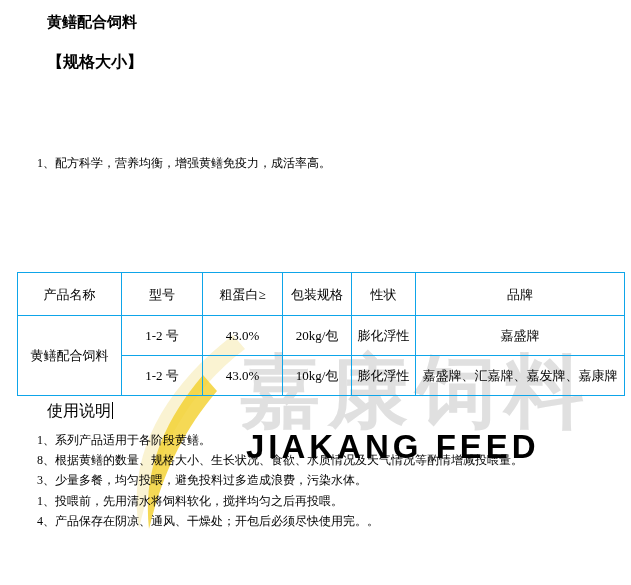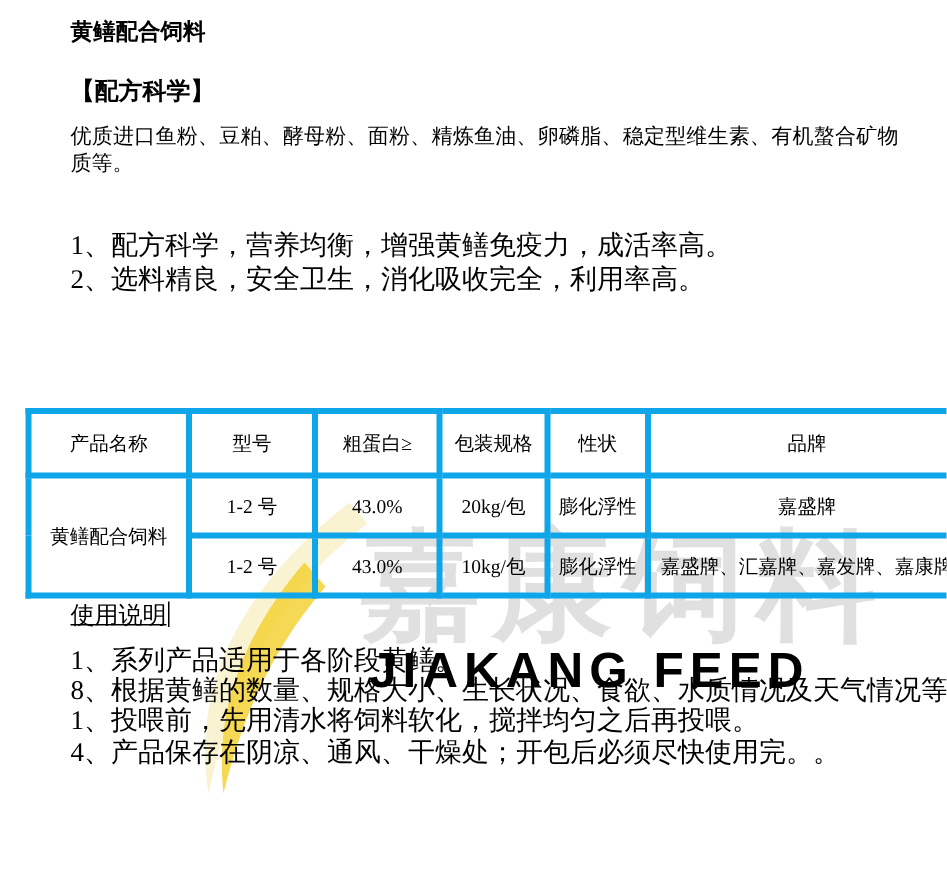--- a/index.html
+++ b/index.html
@@ -26,40 +26,40 @@
 
   
   .content{position:absolute;left:0;top:0;width:631px;height:444px;z-index:1;}
   .abs{position:absolute;}
 
   .doc-title{left:47px;top:13px;font-size:15px;font-weight:bold;line-height:19px;}
   .sec-heading{left:47px;font-size:16px;font-weight:bold;line-height:20px;}
   .h-ingredients{top:52px;}
   .para{left:47px;top:83px;width:552px;font-size:14px;line-height:18px;text-align:justify;}
   .h-features{top:127px;}
-  .plain-list{left:47px;list-style:none;margin:0;padding:0;font-size:18px;}
+  .plain-list{left:37px;list-style:none;margin:0;padding:0;font-size:12px;}
   .features-list{top:152px;line-height:22.6px;}
   .features-list li{white-space:nowrap;}
   .series-heading{left:47px;top:242px;font-size:15px;line-height:20px;}
 
   table.series{
     position:absolute;left:17px;top:272px;width:553px;
     border-collapse:collapse;table-layout:fixed;background:transparent;
   }
   table.series th,table.series td{
-    border:4px solid #0ea5e9;text-align:center;vertical-align:middle;
+    border:1px solid #0ea5e9;text-align:center;vertical-align:middle;
     font-size:13px;font-weight:normal;padding:2px 4px;line-height:17px;
     background:transparent;word-break:break-all;
   }
   table.series thead tr{height:43px;}
   table.series tbody tr{height:40px;}
   .c1{width:95px;} .c2{width:72px;} .c3{width:71px;}
   .c4{width:60px;} .c5{width:55px;} .c6{width:200px;}
 
-  .usage-heading{left:47px;top:400px;font-size:16px;line-height:21px;text-decoration:underline;}
+  .usage-heading{left:47px;top:400px;font-size:16px;line-height:21px;}
   .caret{display:inline-block;width:1px;height:17px;background:#000;
          vertical-align:-3px;margin-left:1px;}
   .usage-list{top:430px;line-height:20.2px;}
   .usage-list li{white-space:nowrap;}
 </style>
 </head>
 <body>
 
 <div class="page">
 
@@ -69,26 +69,24 @@
       <path d="M88,40 C45,90 28,142 34,194 C46,144 66,98 102,56 Z" opacity="0.8" fill="#f2cf2a"></path>
     </svg>
     <div class="wm-cn">嘉康饲料</div>
     <div class="wm-en">JIAKANG FEED</div>
   </div>
 
   <div class="content">
 
     <div class="abs doc-title">黄鳝配合饲料</div>
 
-    <div class="abs sec-heading h-ingredients">【配方科学】</div>
-    <div class="abs para">优质进口鱼粉、豆粕、酵母粉、面粉、精炼鱼油、卵磷脂、稳定型维生素、有机螯合矿物质等。</div>
+    <div class="abs sec-heading h-ingredients">【规格大小】</div>
 
     <ul class="abs plain-list features-list">
       <li>1、配方科学，营养均衡，增强黄鳝免疫力，成活率高。</li>
-      <li>2、选料精良，安全卫生，消化吸收完全，利用率高。</li>
     </ul>
 
 
     <table class="series">
       <thead>
         <tr>
           <th class="c1">产品名称</th>
           <th class="c2">型号</th>
           <th class="c3">粗蛋白≥</th>
           <th class="c4">包装规格</th>
@@ -113,18 +111,19 @@
           <td>嘉盛牌、汇嘉牌、嘉发牌、嘉康牌</td>
         </tr>
       </tbody>
     </table>
 
     <div class="abs usage-heading"><span>使用说明</span><span class="caret"></span></div>
 
     <ul class="abs plain-list usage-list">
       <li>1、系列产品适用于各阶段黄鳝。</li>
       <li>8、根据黄鳝的数量、规格大小、生长状况、食欲、水质情况及天气情况等酌情增减投喂量。</li>
+      <li>3、少量多餐，均匀投喂，避免投料过多造成浪费，污染水体。</li>
       <li>1、投喂前，先用清水将饲料软化，搅拌均匀之后再投喂。</li>
       <li>4、产品保存在阴凉、通风、干燥处；开包后必须尽快使用完。。</li>
     </ul>
 
   </div>
 </div>
 
 </body></html>

